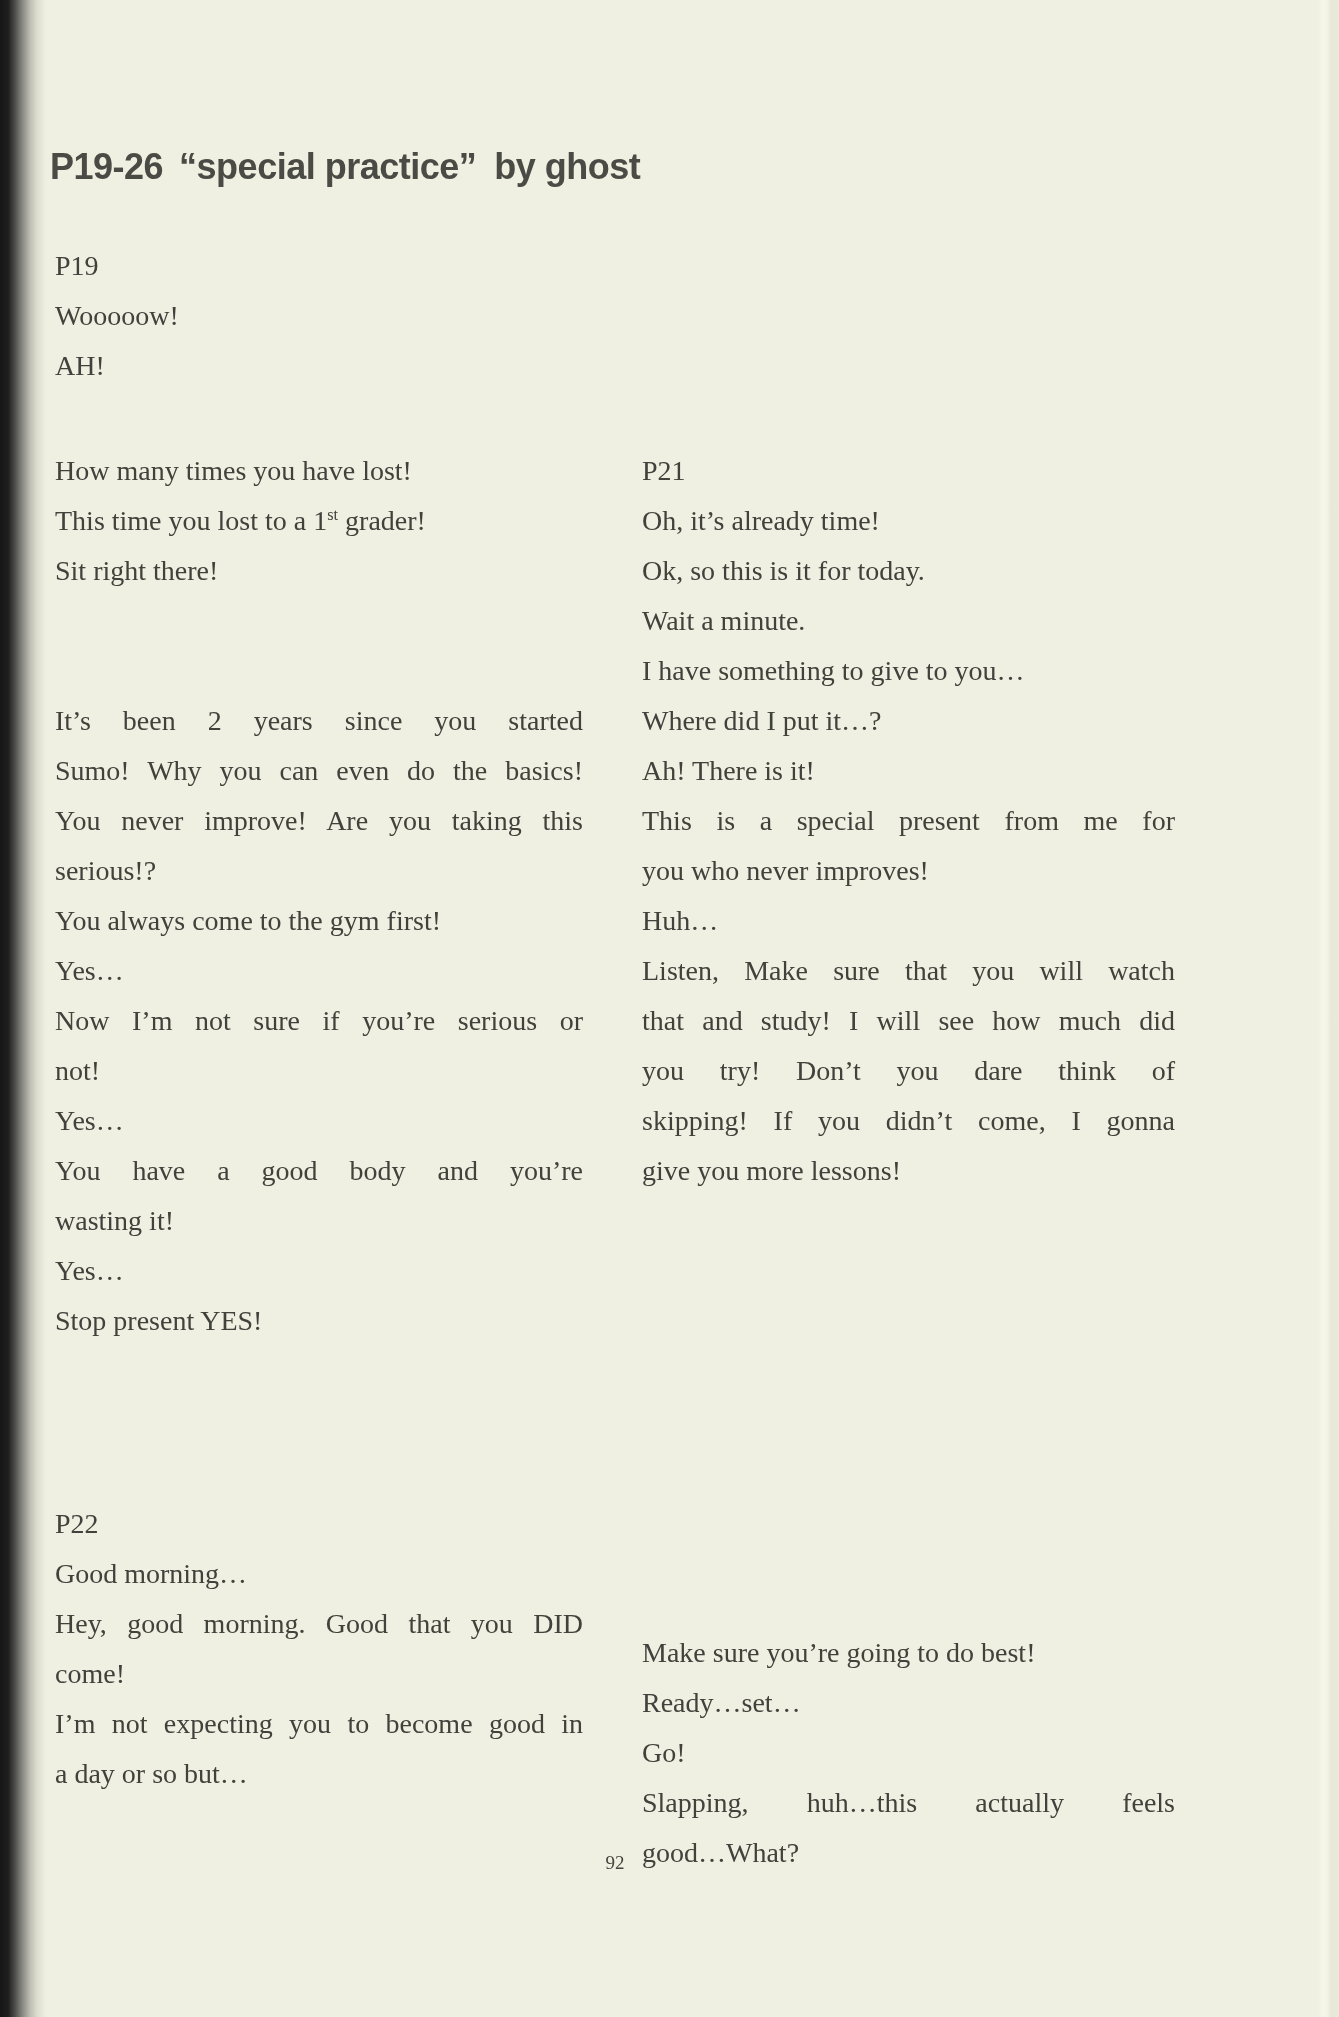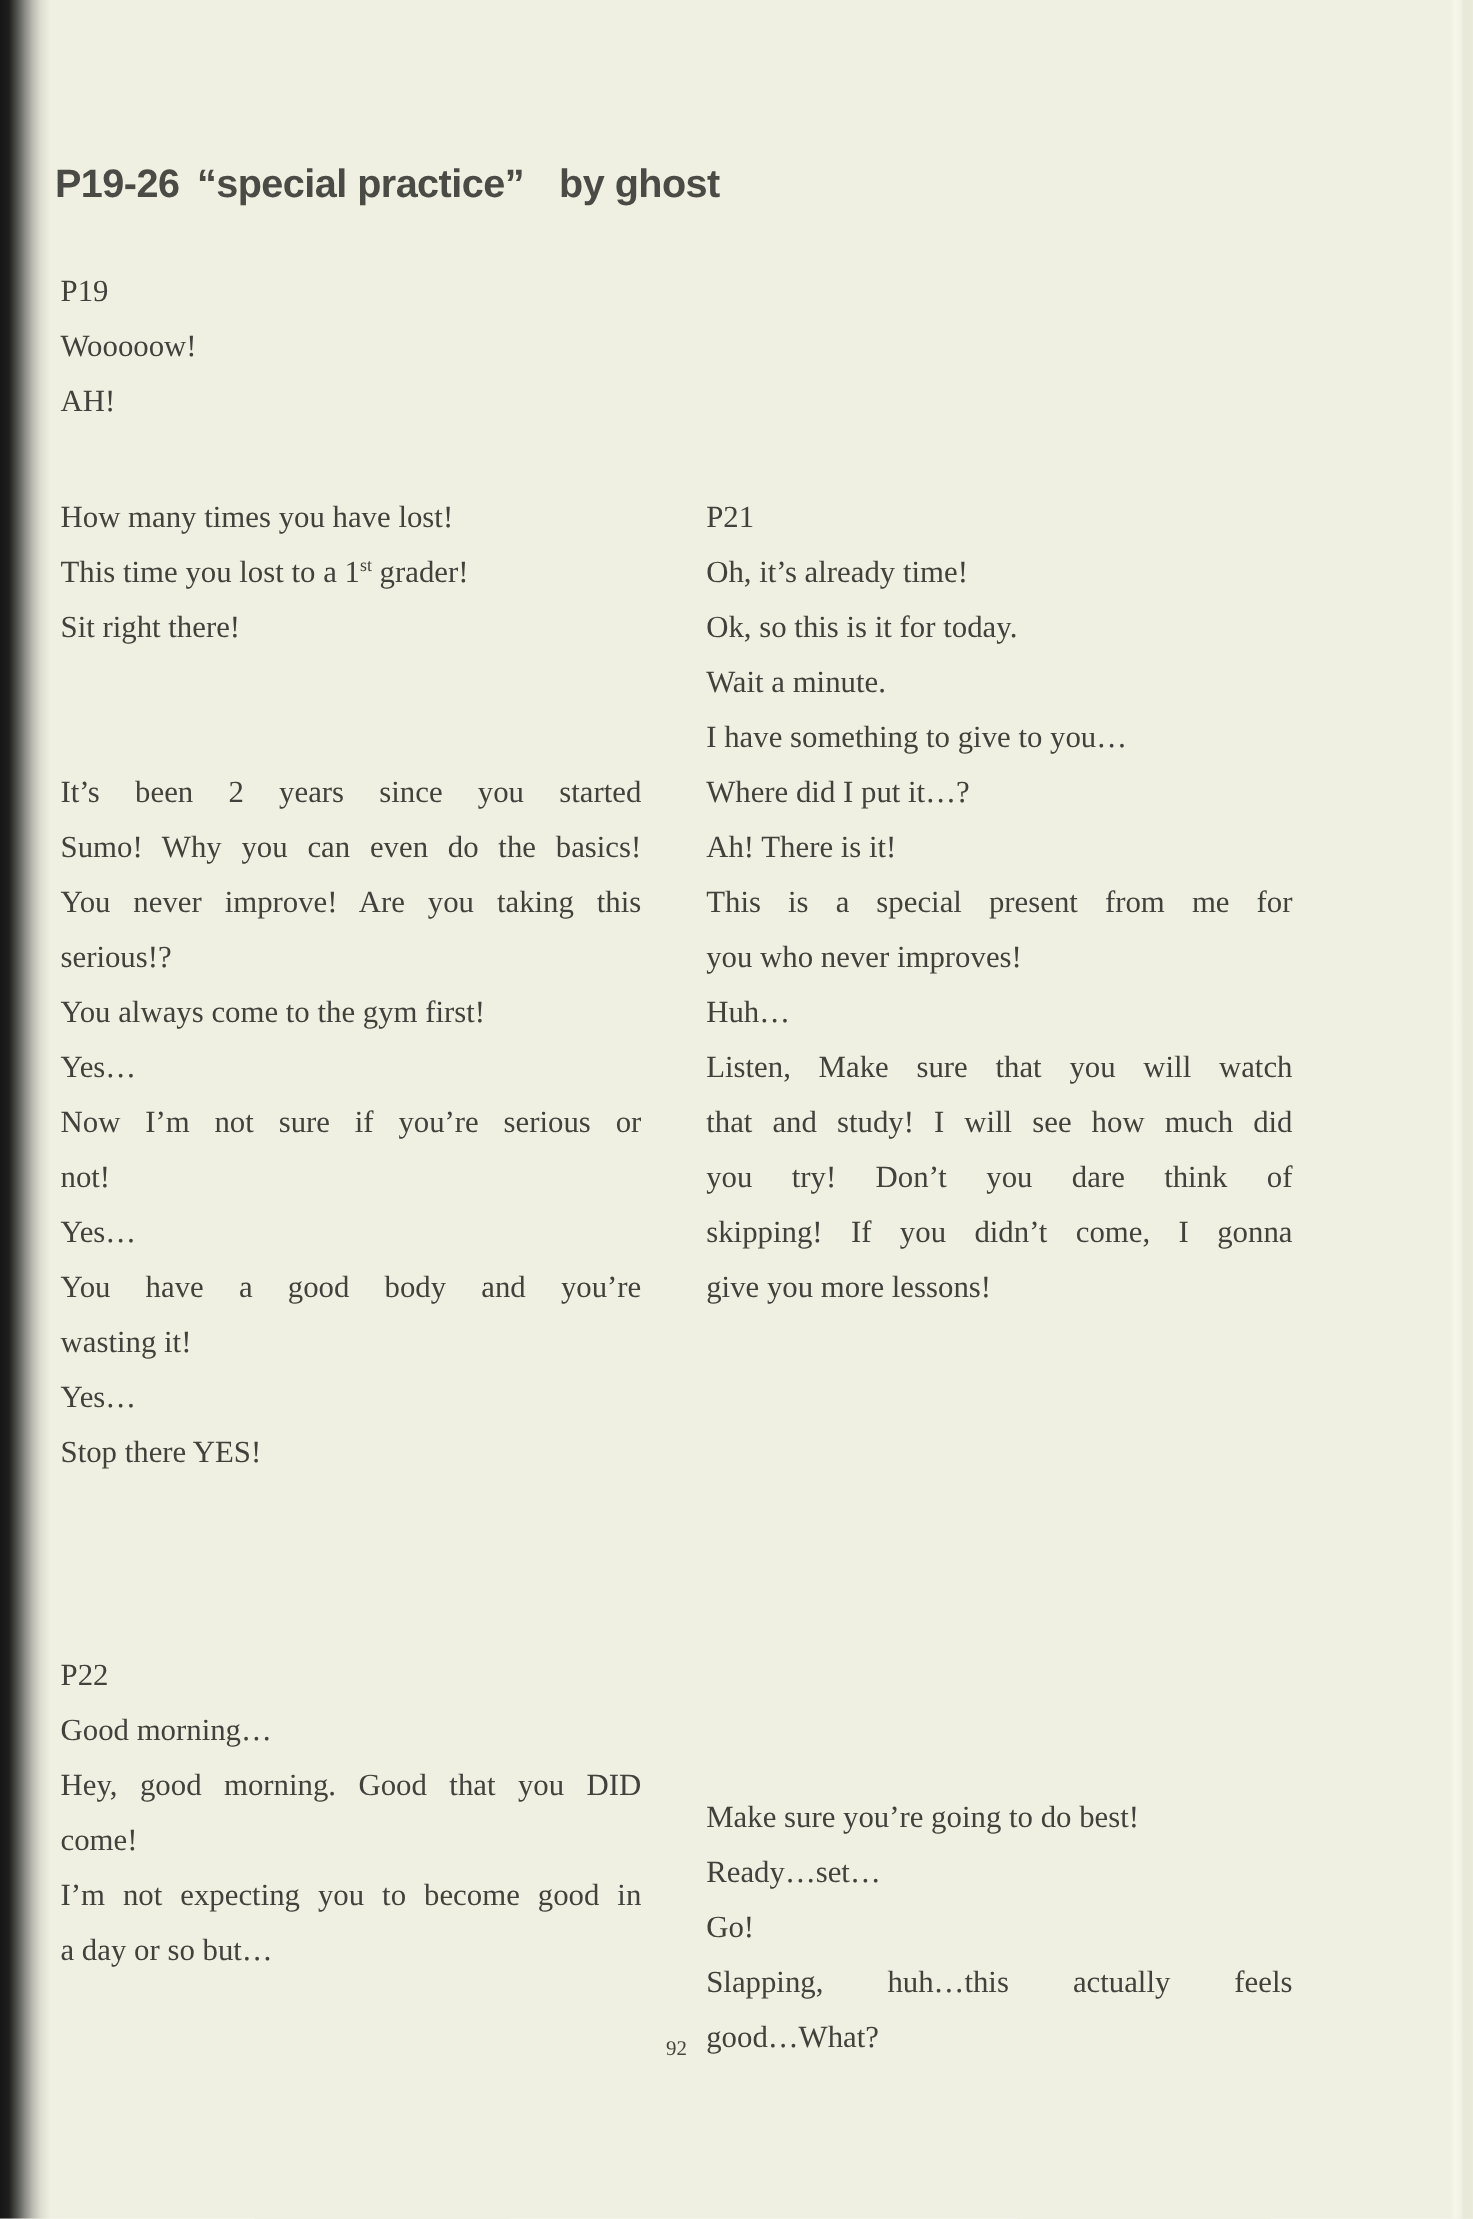--- a/index.html
+++ b/index.html
@@ -39,21 +39,21 @@
     position: absolute;
     left: 50px; top: 146px;
     font-family: "Liberation Sans", sans-serif;
     font-weight: bold;
     font-size: 36px;
     color: #4a4b45;
     letter-spacing: -0.5px;
     white-space: nowrap;
   }
   .header .gap1 { margin-right: 16px; text-align: right; }
-  .header .gap2 { margin-right: 32px; }
+  .header .gap2 { margin-right: 18px; }
 
   .sec {
     position: absolute;
     font-size: 28px;
   }
   .sec-p19  { left: 55px;  top: 241px;  width: 528px; }
   .sec-p20  { left: 55px;  top: 446px;  width: 528px; }
   .sec-p21  { left: 642px; top: 446px;  width: 533px; }
   .sec-p22l { left: 55px;  top: 1499px; width: 528px; }
   .sec-p22r { left: 642px; top: 1628px; width: 533px; }
@@ -111,21 +111,21 @@
     <div class="line j">You never improve! Are you taking this</div>
     <div class="line">serious!?</div>
     <div class="line">You always come to the gym first!</div>
     <div class="line">Yes…</div>
     <div class="line j">Now I’m not sure if you’re serious or</div>
     <div class="line">not!</div>
     <div class="line">Yes…</div>
     <div class="line j">You have a good body and you’re</div>
     <div class="line">wasting it!</div>
     <div class="line">Yes…</div>
-    <div class="line">Stop there YES!</div>
+    <div class="line">Stop present YES!</div>
   </section>
 
   <section class="sec sec-p21">
     <div class="line">P21</div>
     <div class="line">Oh, it’s already time!</div>
     <div class="line">Ok, so this is it for today.</div>
     <div class="line">Wait a minute.</div>
     <div class="line">I have something to give to you…</div>
     <div class="line">Where did I put it…?</div>
     <div class="line">Ah! There is it!</div>

